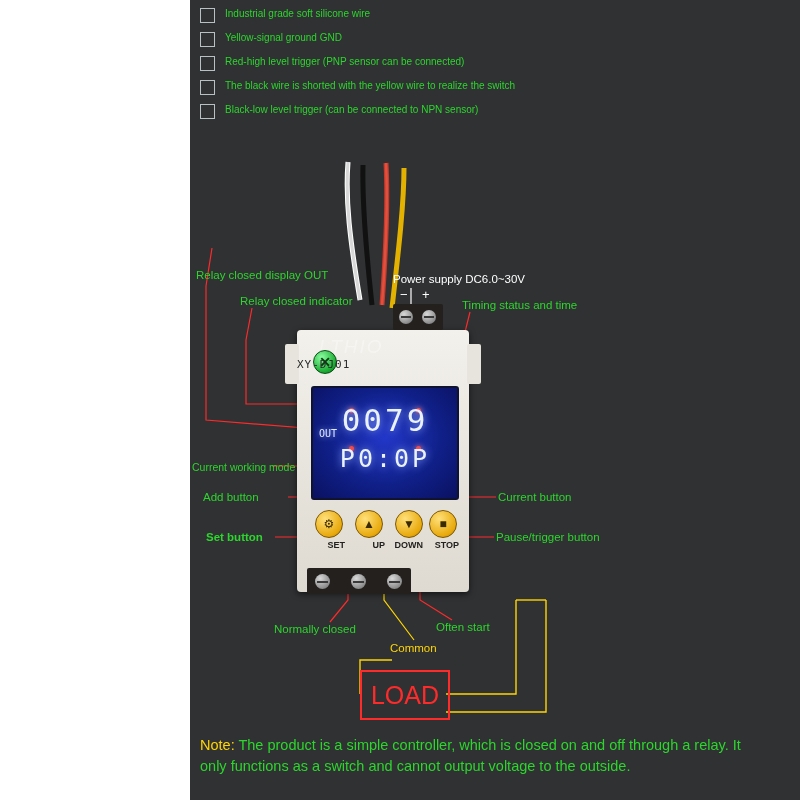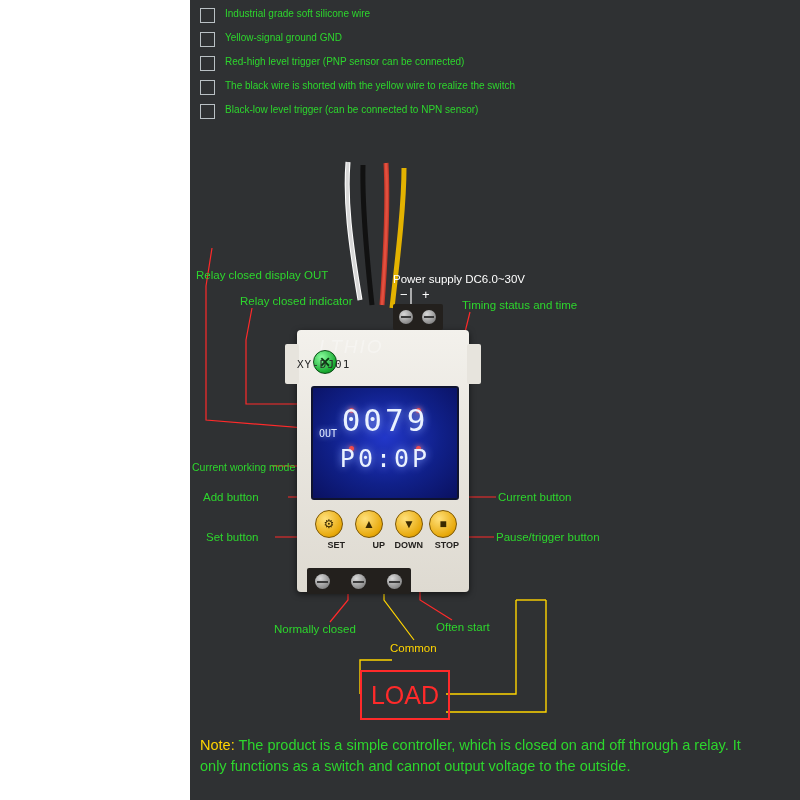--- a/index.html
+++ b/index.html
@@ -180,21 +180,21 @@
   <div class="lbl lbl-white" style="left:393px;top:272px;">Power supply DC6.0~30V</div>
   <div class="lbl lbl-white" style="left:400px;top:288px;font-size:13px;">−</div>
   <div class="lbl lbl-white" style="left:422px;top:288px;font-size:13px;">+</div>
 
   <div class="lbl lbl-green" style="left:196px;top:236px;margin-top:32px;">Relay closed display OUT</div>
   <div class="lbl lbl-green" style="left:240px;top:294px;">Relay closed indicator</div>
   <div class="lbl lbl-green" style="left:462px;top:298px;">Timing status and time</div>
   <div class="lbl lbl-green" style="left:192px;top:460px;font-size:10.5px;">Current working mode</div>
   <div class="lbl lbl-green" style="left:203px;top:490px;">Add button</div>
   <div class="lbl lbl-green" style="left:498px;top:490px;">Current button</div>
-  <div class="lbl lbl-green" style="left:206px;top:530px;">Set button</div>
+  <div class="lbl lbl-green" style="left:206px;top:530px;font-weight:bold;">Set button</div>
   <div class="lbl lbl-green" style="left:496px;top:530px;">Pause/trigger button</div>
   <div class="lbl lbl-green" style="left:274px;top:622px;">Normally closed</div>
   <div class="lbl lbl-green" style="left:436px;top:620px;">Often start</div>
   <div class="lbl lbl-yellow" style="left:390px;top:641px;">Common</div>
 
   <div class="loadbox">
     <div class="loadtxt">LOAD</div>
   </div>
 
   <div class="note">

